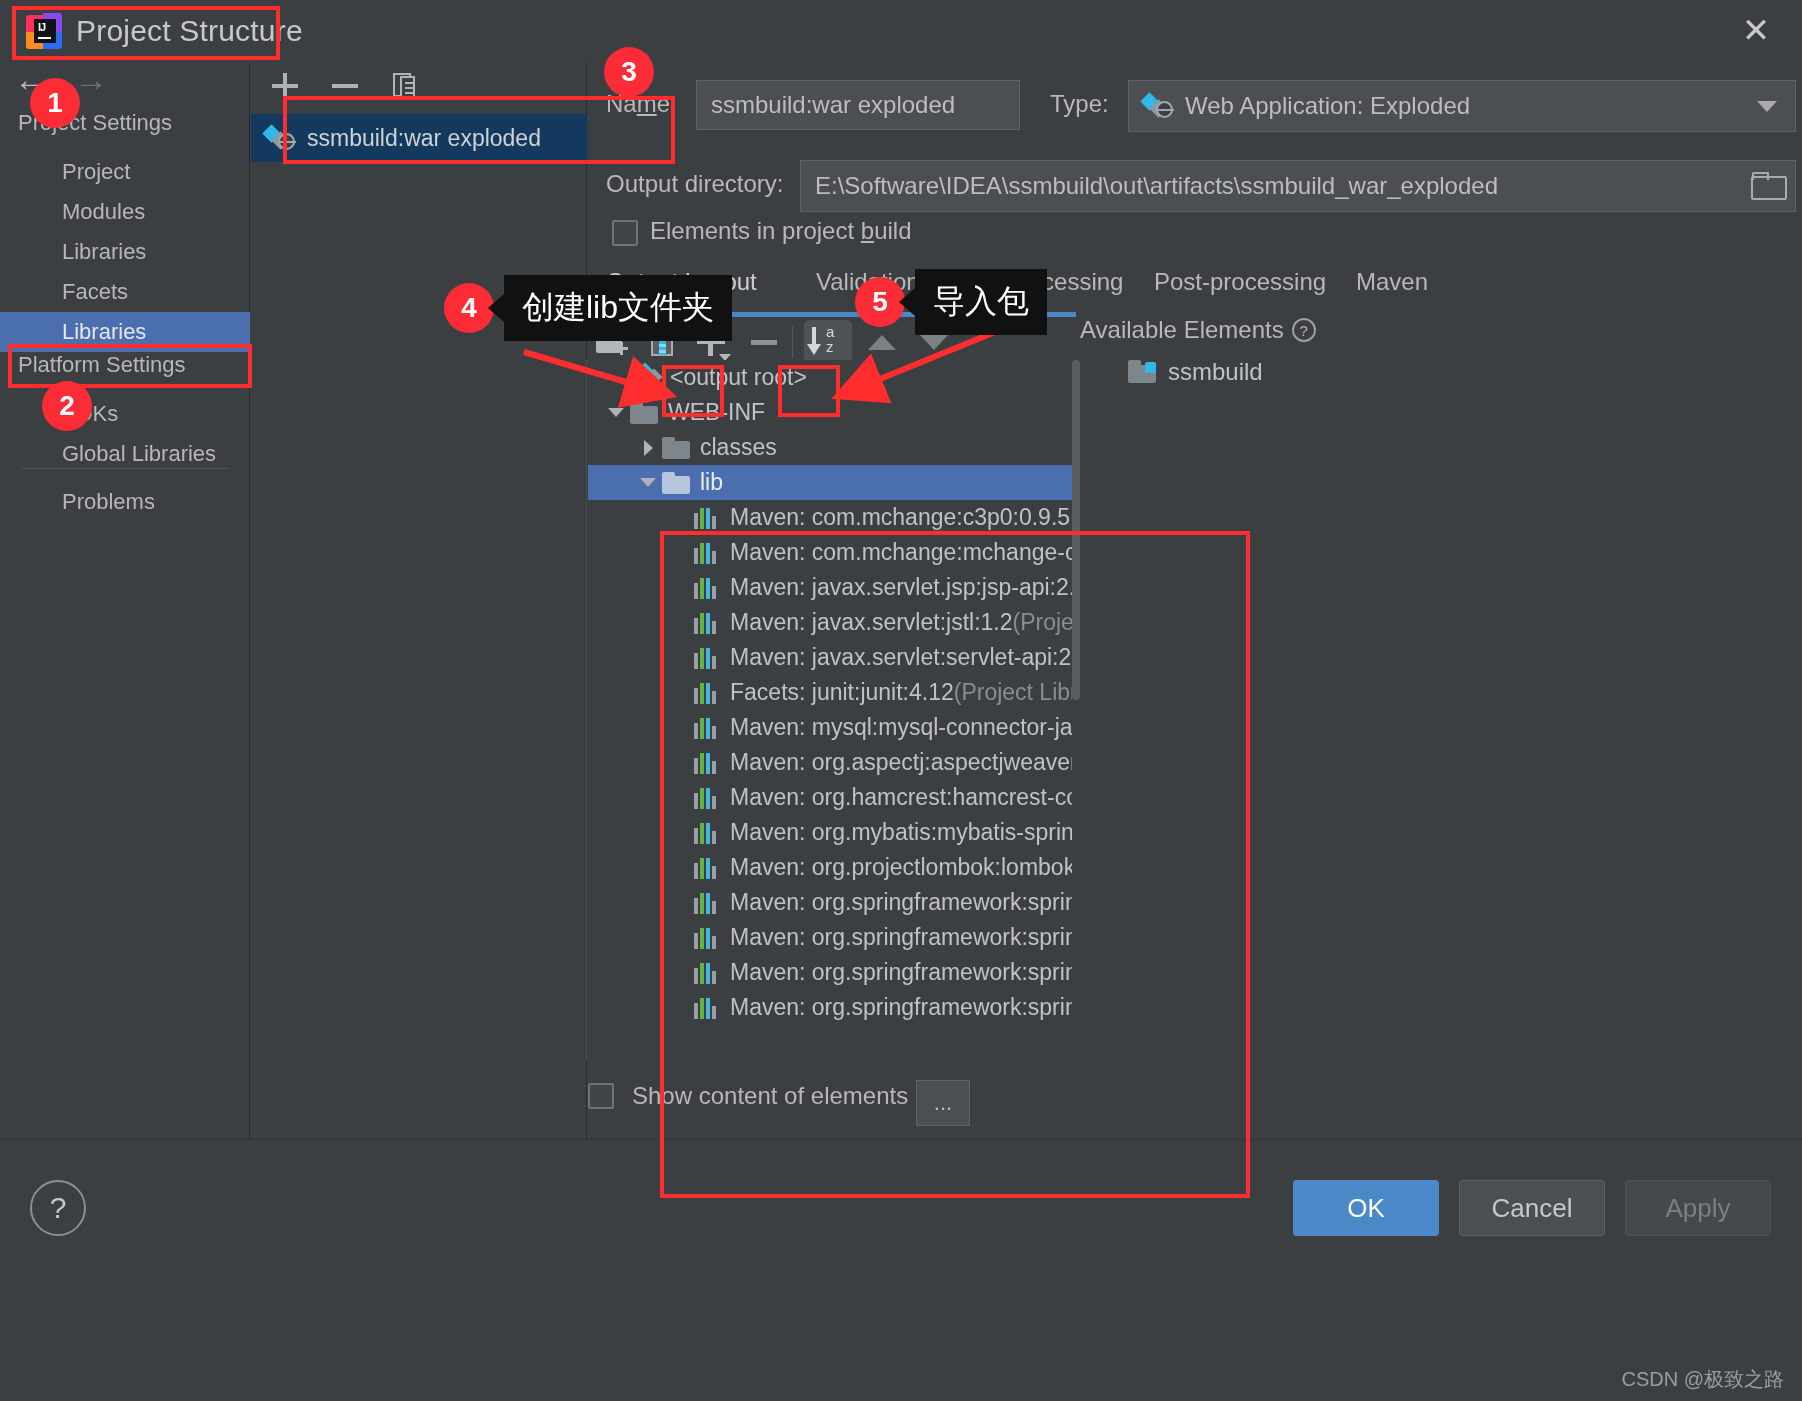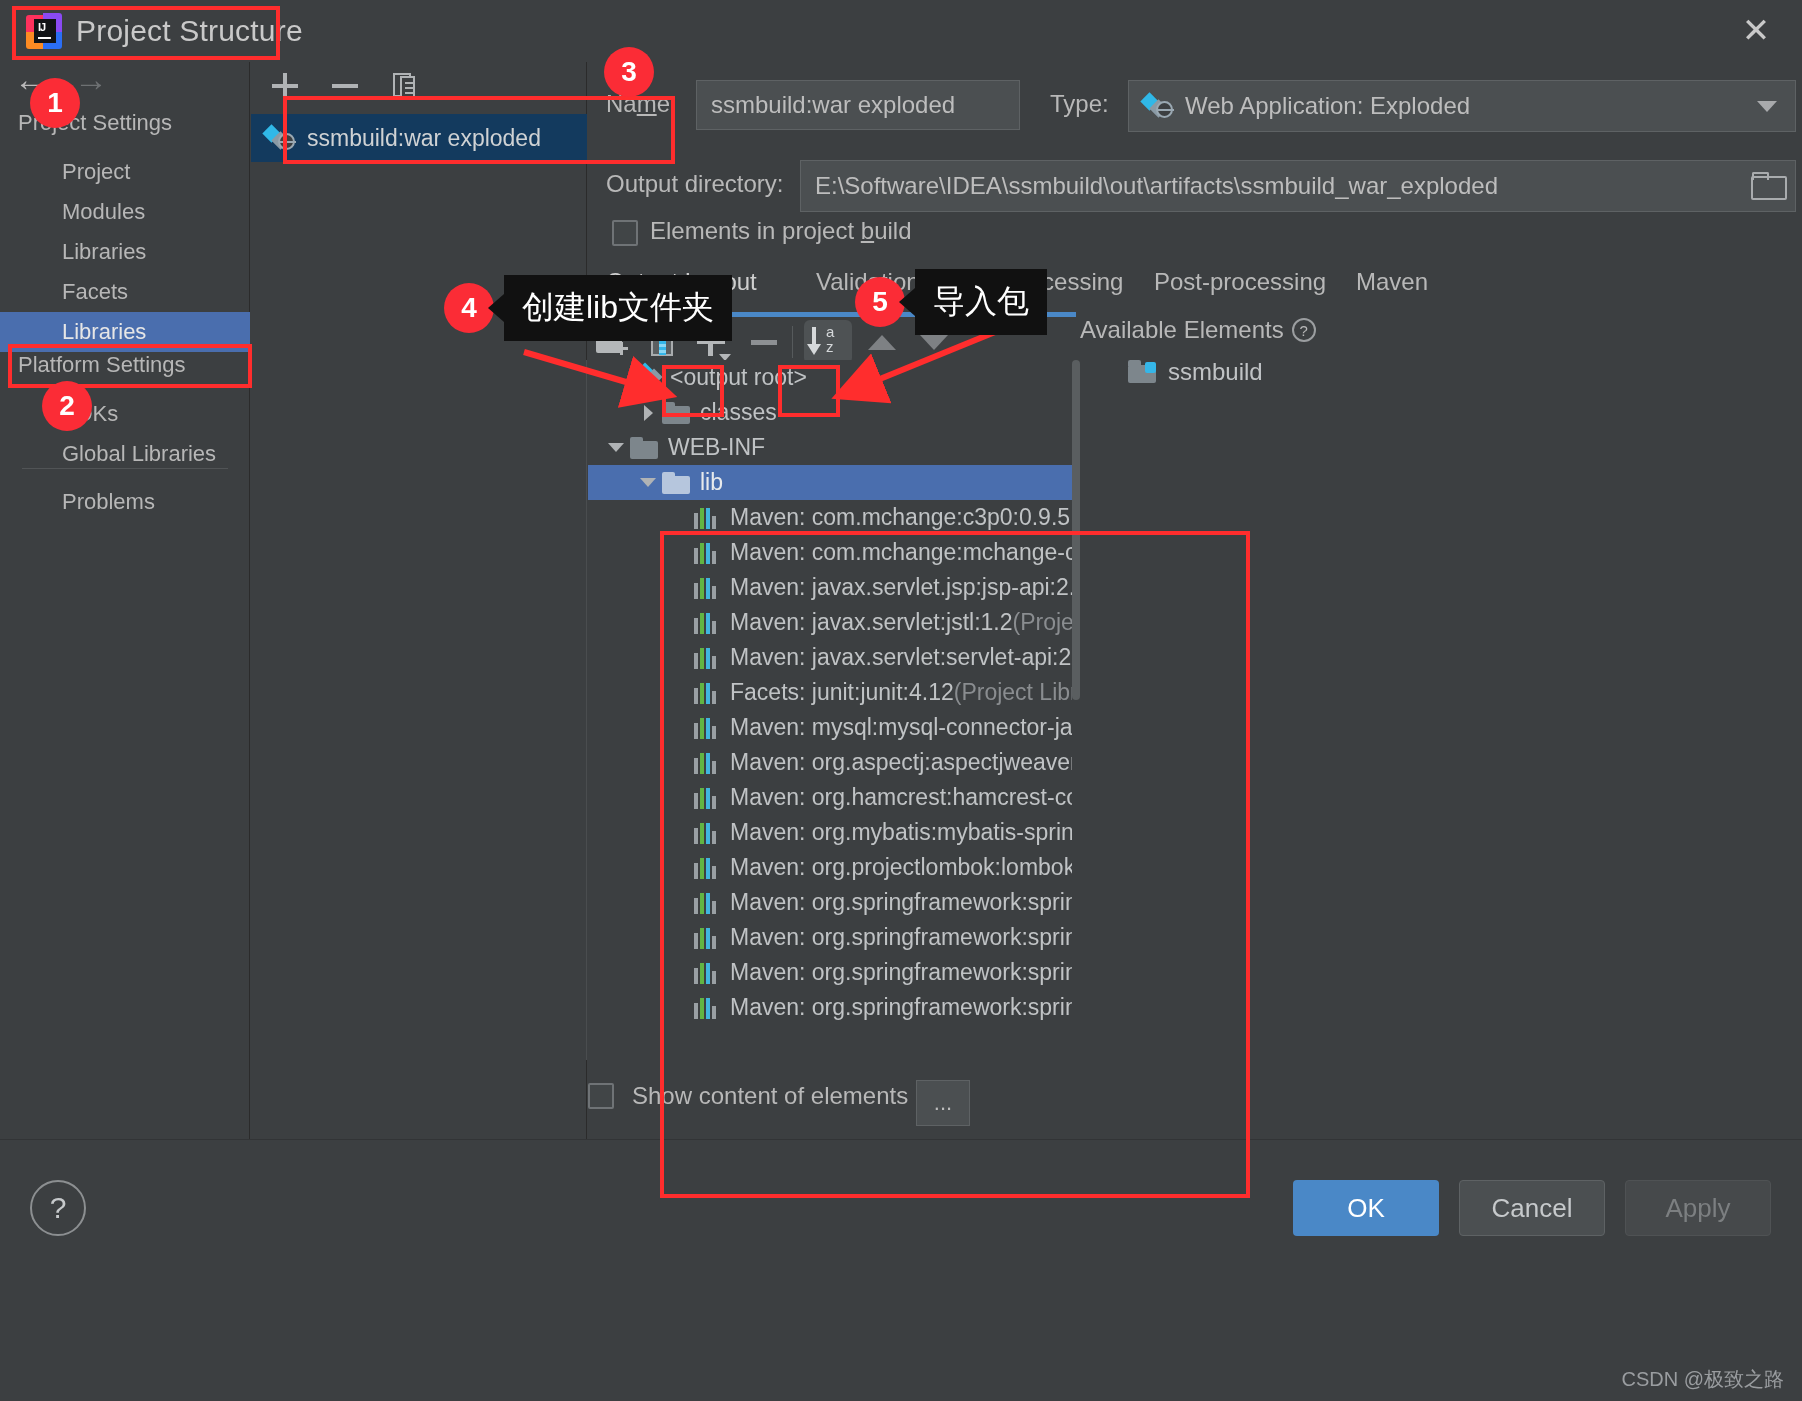--- a/index.html
+++ b/index.html
@@ -396,40 +396,40 @@
       <span class="twist"></span>
       <span class="ic-root">
         <span class="da"></span>
         <span class="db"></span>
         <span class="dc"></span>
         <span class="dd"></span>
       </span>
       <span>&lt;output root&gt;</span>
     </div>
     <div class="tnode">
+      <span style="display: inline-block; flex: 0 0 auto; width: 14px; height: 35px;"></span>
+      <span class="twist">
+        <span class="chev-d"></span>
+      </span>
+      <span class="ic-folder">
+        <span class="fb"></span>
+        <span class="ft"></span>
+      </span>
+      <span>WEB-INF</span>
+    </div>
+    <div class="tnode">
       <span style="display: inline-block; flex: 0 0 auto; width: 46px; height: 35px;"></span>
       <span class="twist">
         <span class="chev-r"></span>
       </span>
       <span class="ic-folder">
         <span class="fb"></span>
         <span class="ft"></span>
       </span>
       <span>classes</span>
-    </div>
-    <div class="tnode">
-      <span style="display: inline-block; flex: 0 0 auto; width: 14px; height: 35px;"></span>
-      <span class="twist">
-        <span class="chev-d"></span>
-      </span>
-      <span class="ic-folder">
-        <span class="fb"></span>
-        <span class="ft"></span>
-      </span>
-      <span>WEB-INF</span>
     </div>
     <div class="tnode sel">
       <span style="display: inline-block; flex: 0 0 auto; width: 46px; height: 35px;"></span>
       <span class="twist">
         <span class="chev-d"></span>
       </span>
       <span class="ic-folder">
         <span class="fb"></span>
         <span class="ft"></span>
       </span>

